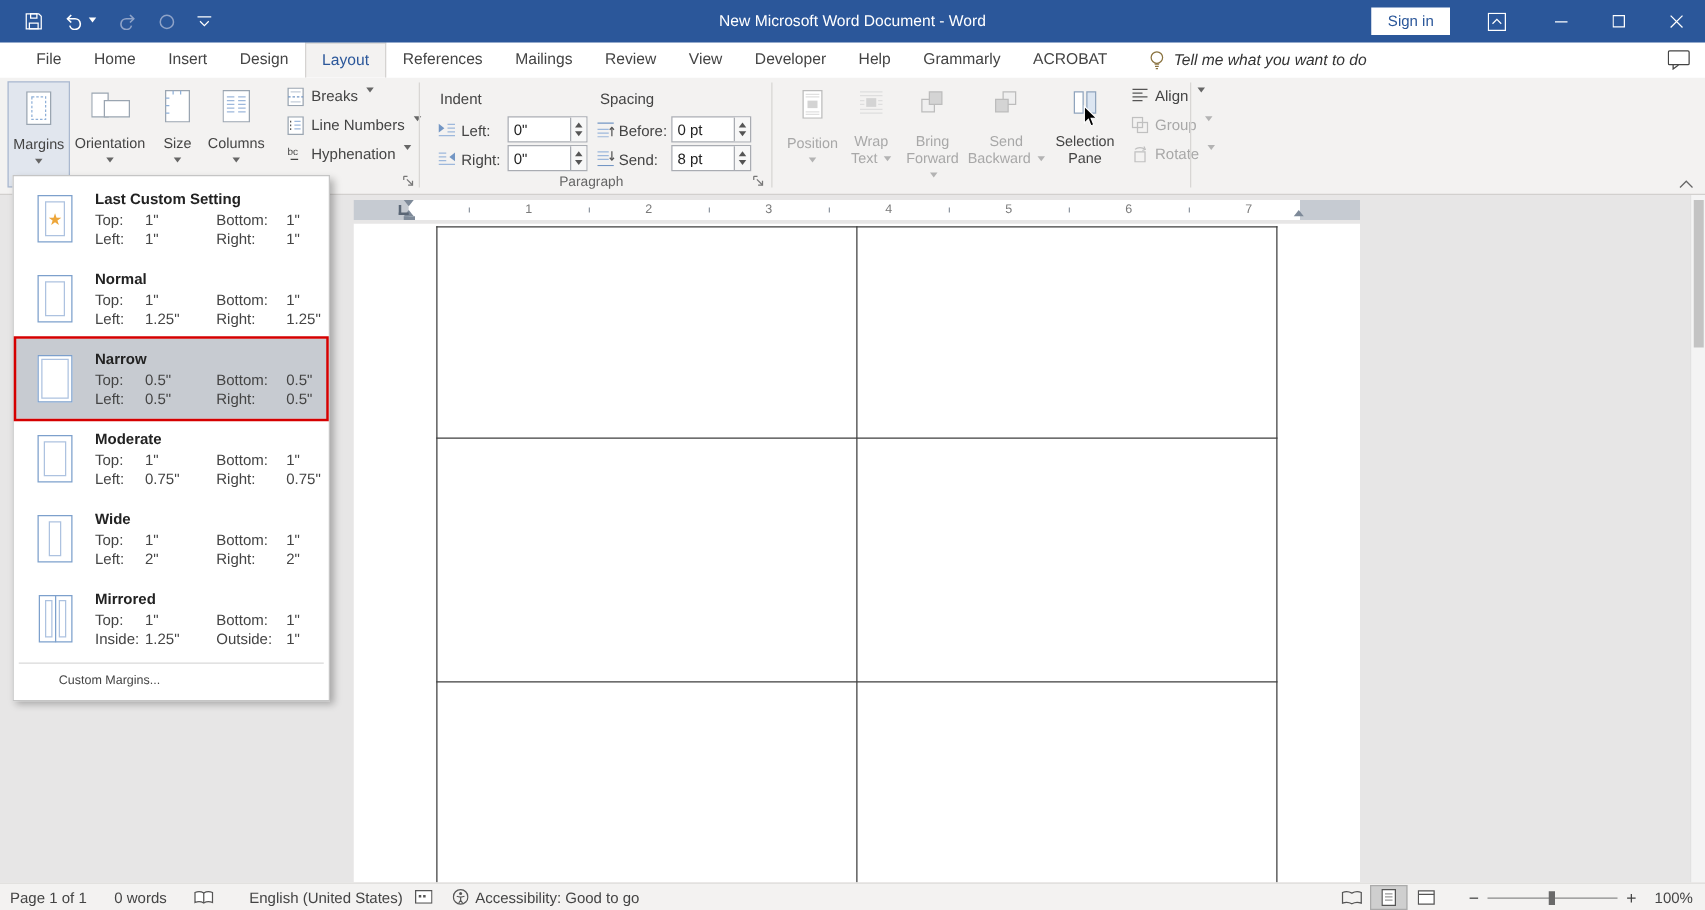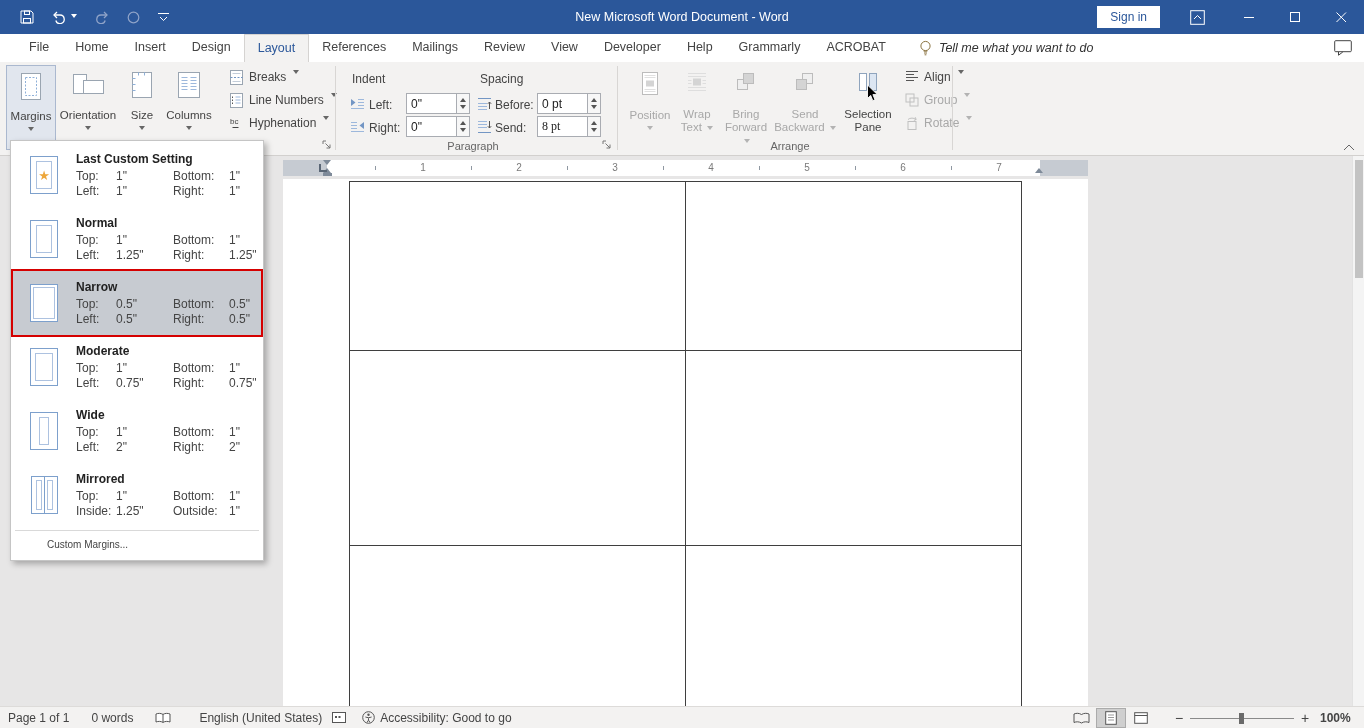--- a/index.html
+++ b/index.html
@@ -77,21 +77,21 @@
   .statusbar { position:absolute; bottom:0; left:0; right:0; height:22px; background:#f3f2f1; border-top:1px solid #dddbd9; display:flex; align-items:center; font-size:12px; color:#444; z-index:20; }
   .sb-item { display:flex; align-items:center; gap:5px; white-space:nowrap; }
   .sb-right { position:absolute; right:6px; top:0; height:22px; display:flex; align-items:center; }
   .viewbtn { width:30px; height:20px; display:flex; align-items:center; justify-content:center; }
   .viewbtn.active { background:#cfcfcf; border:1px solid #ababab; }
   .zoom-sign { font-size:14px; color:#444; width:14px; text-align:center; }
   .zoom-track { position:relative; width:104px; height:20px; margin:0 4px; }
   .zoom-track .line { position:absolute; top:10px; left:0; right:0; height:1px; background:#8a8a8a; }
   .zoom-track .mid { position:absolute; top:6px; left:51px; width:1px; height:9px; background:#8a8a8a; }
   .zoom-track .thumb { position:absolute; top:5px; left:49px; width:5px; height:11px; background:#6a6a6a; }
-  .zoom-level { width:38px; text-align:left; margin-left:8px;font-weight:bold; }
+  .zoom-level { width:38px; text-align:center; margin-left:8px; }
 
   
   .margins-menu { position:absolute; left:10px; top:140px; width:254px; background:#fff; border:1px solid #c5c5c5; box-shadow:3px 3px 6px rgba(0,0,0,.28); z-index:100; padding:2px 1px 4px; }
   .mi { position:relative; height:64px; display:flex; align-items:center; padding:5px 6px 5px 14px; }
   .mi.sel { background:#c7cbd1; }
   .mi-icon { width:36px; flex:none; margin-right:14px; display:flex; justify-content:center; }
   .pgx { width:28px; height:38px; border:1px solid #7da0cc; background:#fff; position:relative; }
   .pgx.half { width:14px; }
   .pgx-in { position:absolute; border:1px solid #adc2e0; }
   .pgx-duo { display:flex; }
@@ -321,21 +321,21 @@
       </span>
   </div>
 
   <svg class="icn" style="left:477px;top:58px;" width="15" height="13" viewBox="0 0 15 13">
       <path d="M1 12.5h13" stroke="#7396c4"></path>
       <path d="M1 1.5h9M1 4.5h9M1 7.5h9" stroke="#9db8dc"></path>
       <path d="M12.5 1v7" stroke="#555" fill="none"></path>
       <path d="M10.8 6.2L12.5 8l1.7-1.8" stroke="#555" fill="none"></path>
     </svg>
   <div class="pglabel" style="left:495px;top:59px;">Send:</div>
-  <div class="spinbox" style="left:537px;top:54px;font-family:Liberation Serif, serif;">
+  <div class="spinbox" style="left:537px;top:54px;">
     <span class="spin-val">8 pt</span>
     <span class="spin-ud">
         <i class="up"></i>
         <i class="dn"></i>
       </span>
   </div>
 
   <div class="grp-label" style="left:337px;width:272px;">Paragraph</div>
   <div class="launcher" style="left:600px;">
     <svg width="10" height="10" viewBox="0 0 10 10">
@@ -413,21 +413,20 @@
   <div class="sbtn dis" style="left:902px;top:54px;">
     <svg width="14" height="14" viewBox="0 0 14 14">
         <rect x="3" y="5.5" width="8" height="8" fill="none" stroke="#c0c0c0"></rect>
         <path d="M3 3.5a5 3.5 0 0 1 8 0" fill="none" stroke="#c0c0c0"></path>
         <path d="M10.2 1.2l1 2.3-2.3.9" fill="none" stroke="#c0c0c0"></path>
       </svg>
     <span>Rotate</span>
     <span class="chv gray inline"></span>
   </div>
 
-  <div class="grp-label" style="left:620px;width:340px;">Arrange</div>
   <div class="gsep" style="left:952px;"></div>
 
   <div class="collapse-btn">
     <svg width="12" height="7" viewBox="0 0 12 7">
         <path d="M1 6l5-5 5 5" fill="none" stroke="#666"></path>
       </svg>
   </div>
 </div>
 
 <svg class="mouse-cursor" width="13" height="19" viewBox="0 0 13 19">

